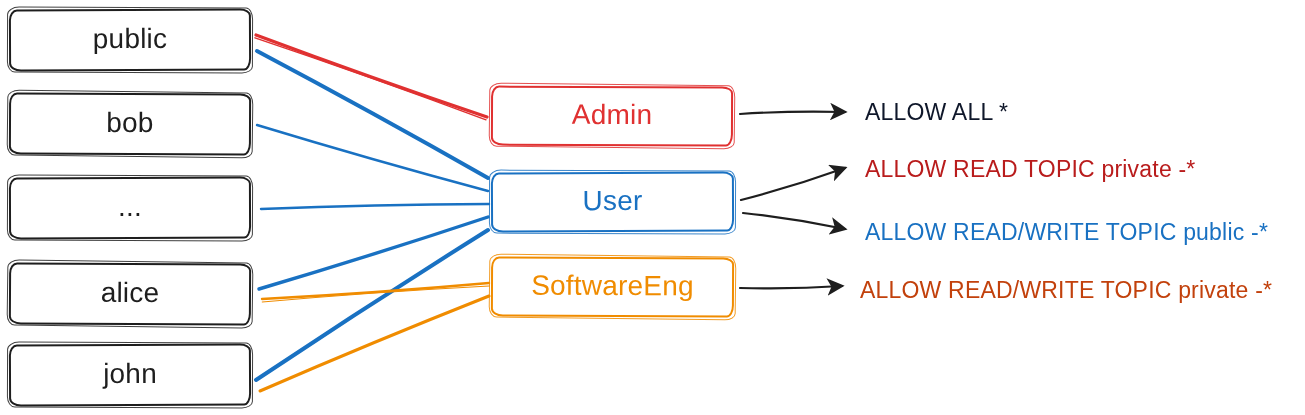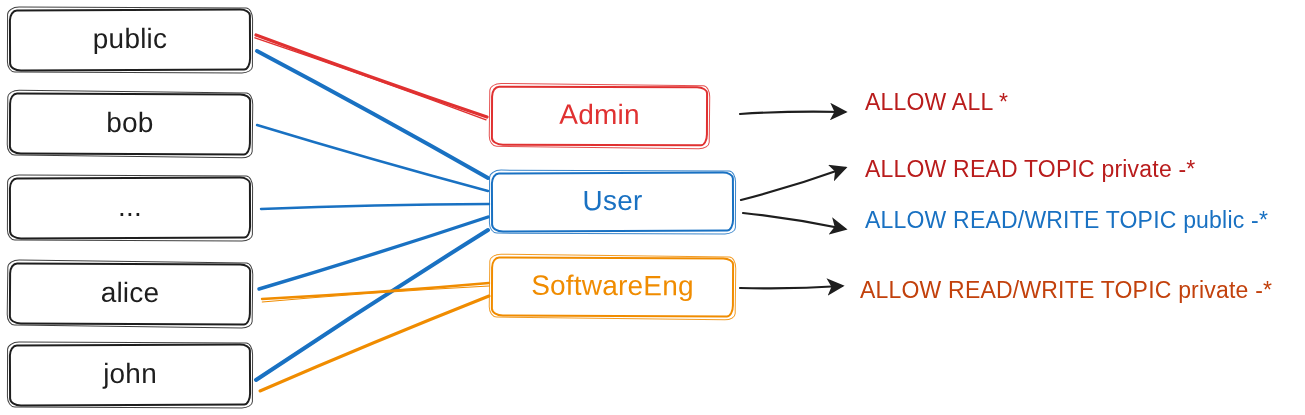--- a/index.html
+++ b/index.html
@@ -80,29 +80,29 @@
         <span class="lbl">...</span>
       </div>
       <div class="box user-box" style="left: 9px; top: 263px; width: 242px; height: 62px; transform: rotate(0.3deg);">
         <span class="lbl">alice</span>
       </div>
       <div class="box user-box" style="left: 9px; top: 344px; width: 242px; height: 62px; transform: rotate(-0.25deg);">
         <span class="lbl">john</span>
       </div>
     </div>
   <div id="role-col">
-      <div class="box role-box" style="left: 491px; top: 86px; width: 217px; height: 60px; color: rgb(224, 49, 49); border-color: rgb(224, 49, 49); transform: rotate(0.2deg); align-items: center;">
+      <div class="box role-box" style="left: 491px; top: 86px; width: 242px; height: 60px; color: rgb(224, 49, 49); border-color: rgb(224, 49, 49); transform: rotate(0.2deg); align-items: center;">
         <span class="lbl">Admin</span>
       </div>
       <div class="box role-box" style="left: 491px; top: 172px; width: 243px; height: 60px; color: rgb(25, 113, 194); border-color: rgb(25, 113, 194); transform: rotate(-0.25deg);">
         <span class="lbl">User</span>
       </div>
       <div class="box role-box" style="left: 491px; top: 257px; width: 243px; height: 60px; color: rgb(240, 140, 0); border-color: rgb(240, 140, 0); transform: rotate(0.25deg);">
         <span class="lbl">SoftwareEng</span>
       </div>
     </div>
   <div id="perm-col">
-      <div class="perm" style="left: 865px; top: 89px; color: #b91c1c;">ALLOW ALL *</div>
+      <div class="perm" style="left: 865px; top: 99px; color: #0f172a;">ALLOW ALL *</div>
       <div class="perm" style="left: 865px; top: 156px; color: #b91c1c;">ALLOW READ TOPIC private -*</div>
-      <div class="perm" style="left: 865px; top: 207px; color: rgb(25, 113, 194);">ALLOW READ/WRITE TOPIC public -*</div>
+      <div class="perm" style="left: 865px; top: 219px; color: rgb(25, 113, 194);">ALLOW READ/WRITE TOPIC public -*</div>
       <div class="perm" style="left: 860px; top: 277px; color: #c2410c;">ALLOW READ/WRITE TOPIC private -*</div>
     </div>
 </div>
 
 </body></html>

